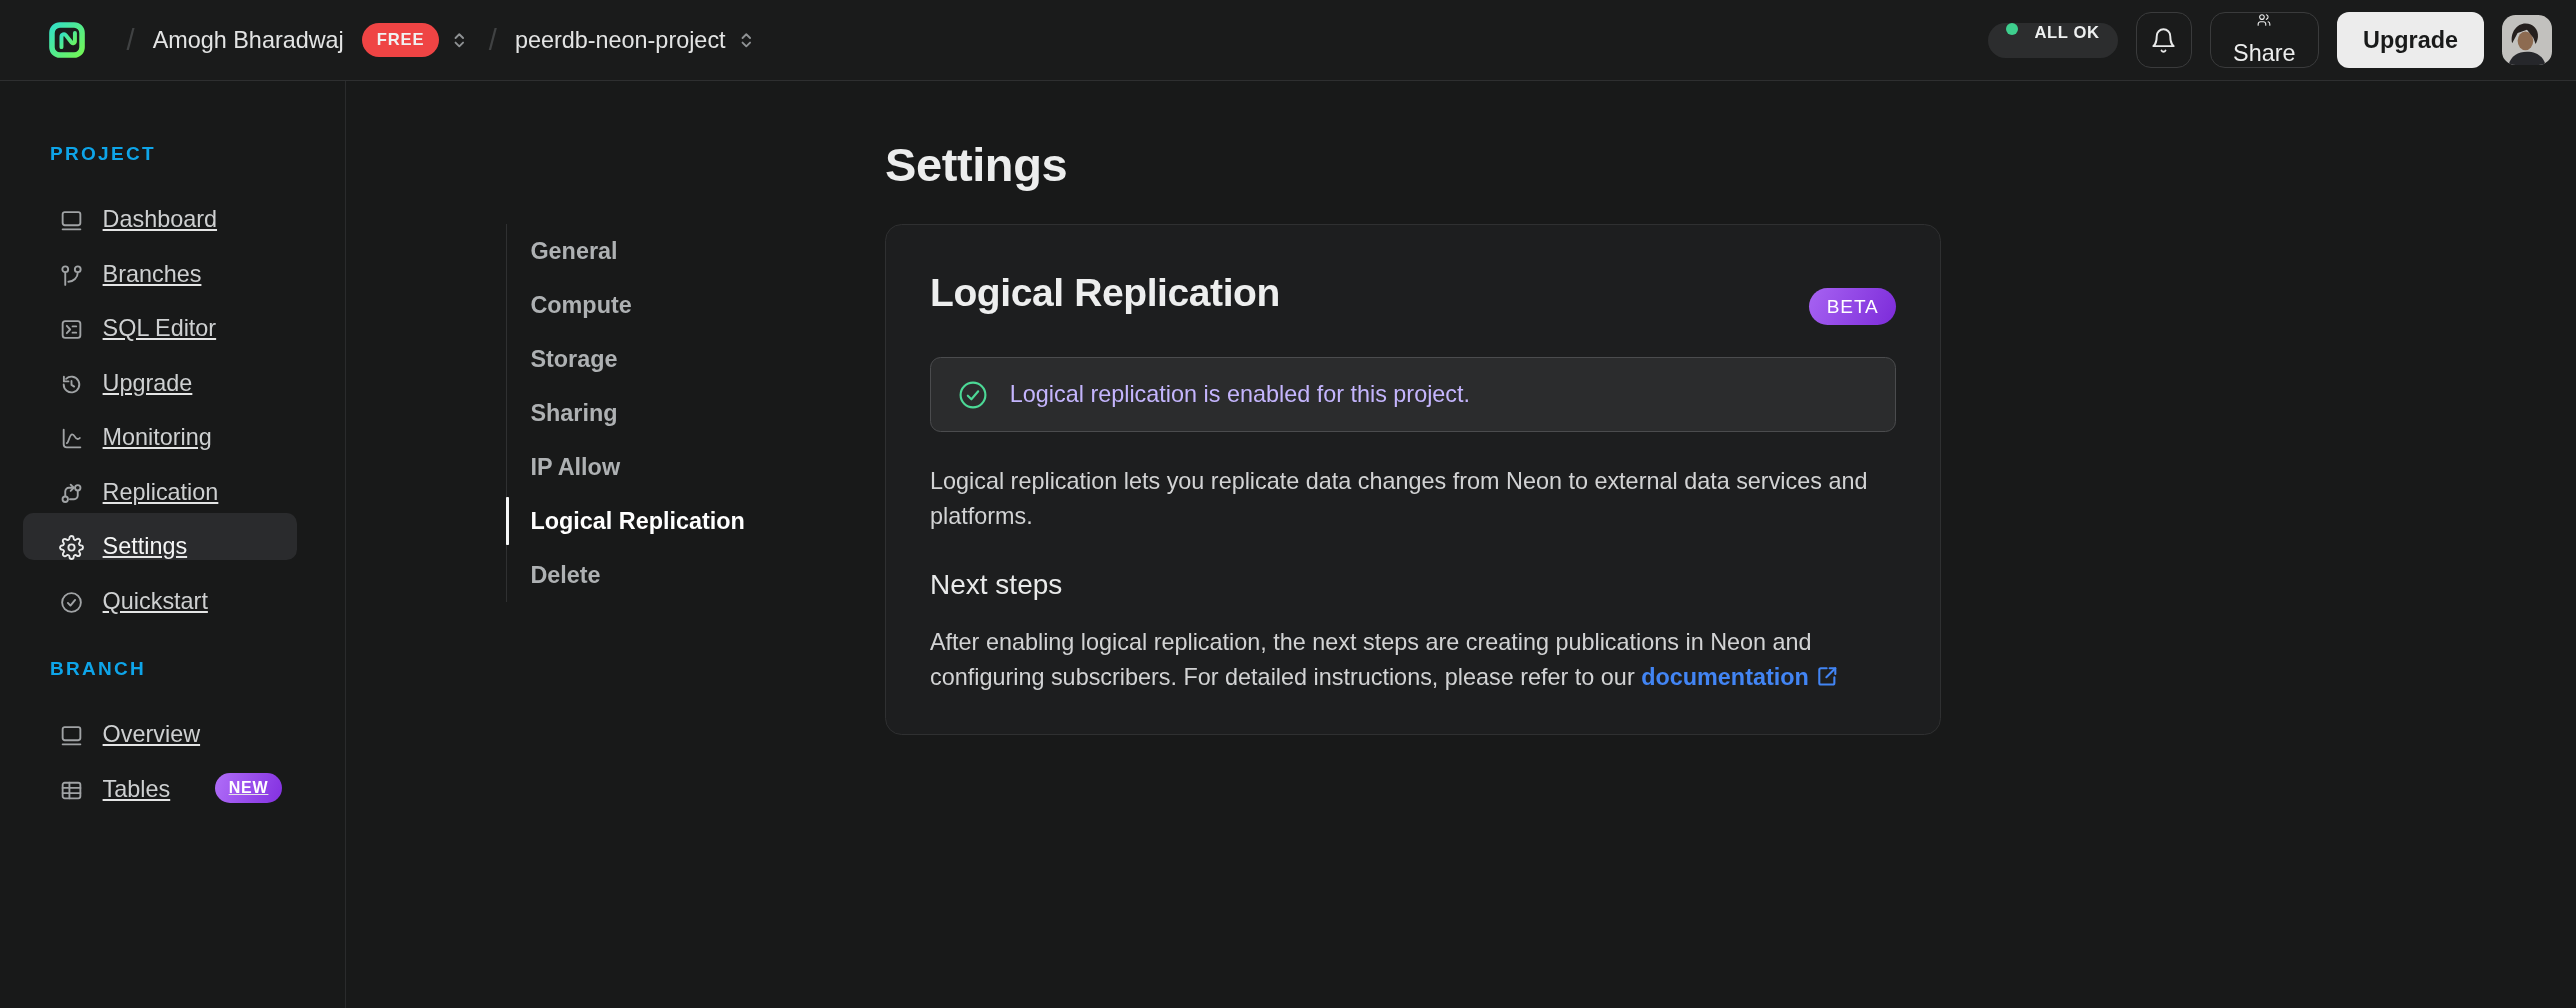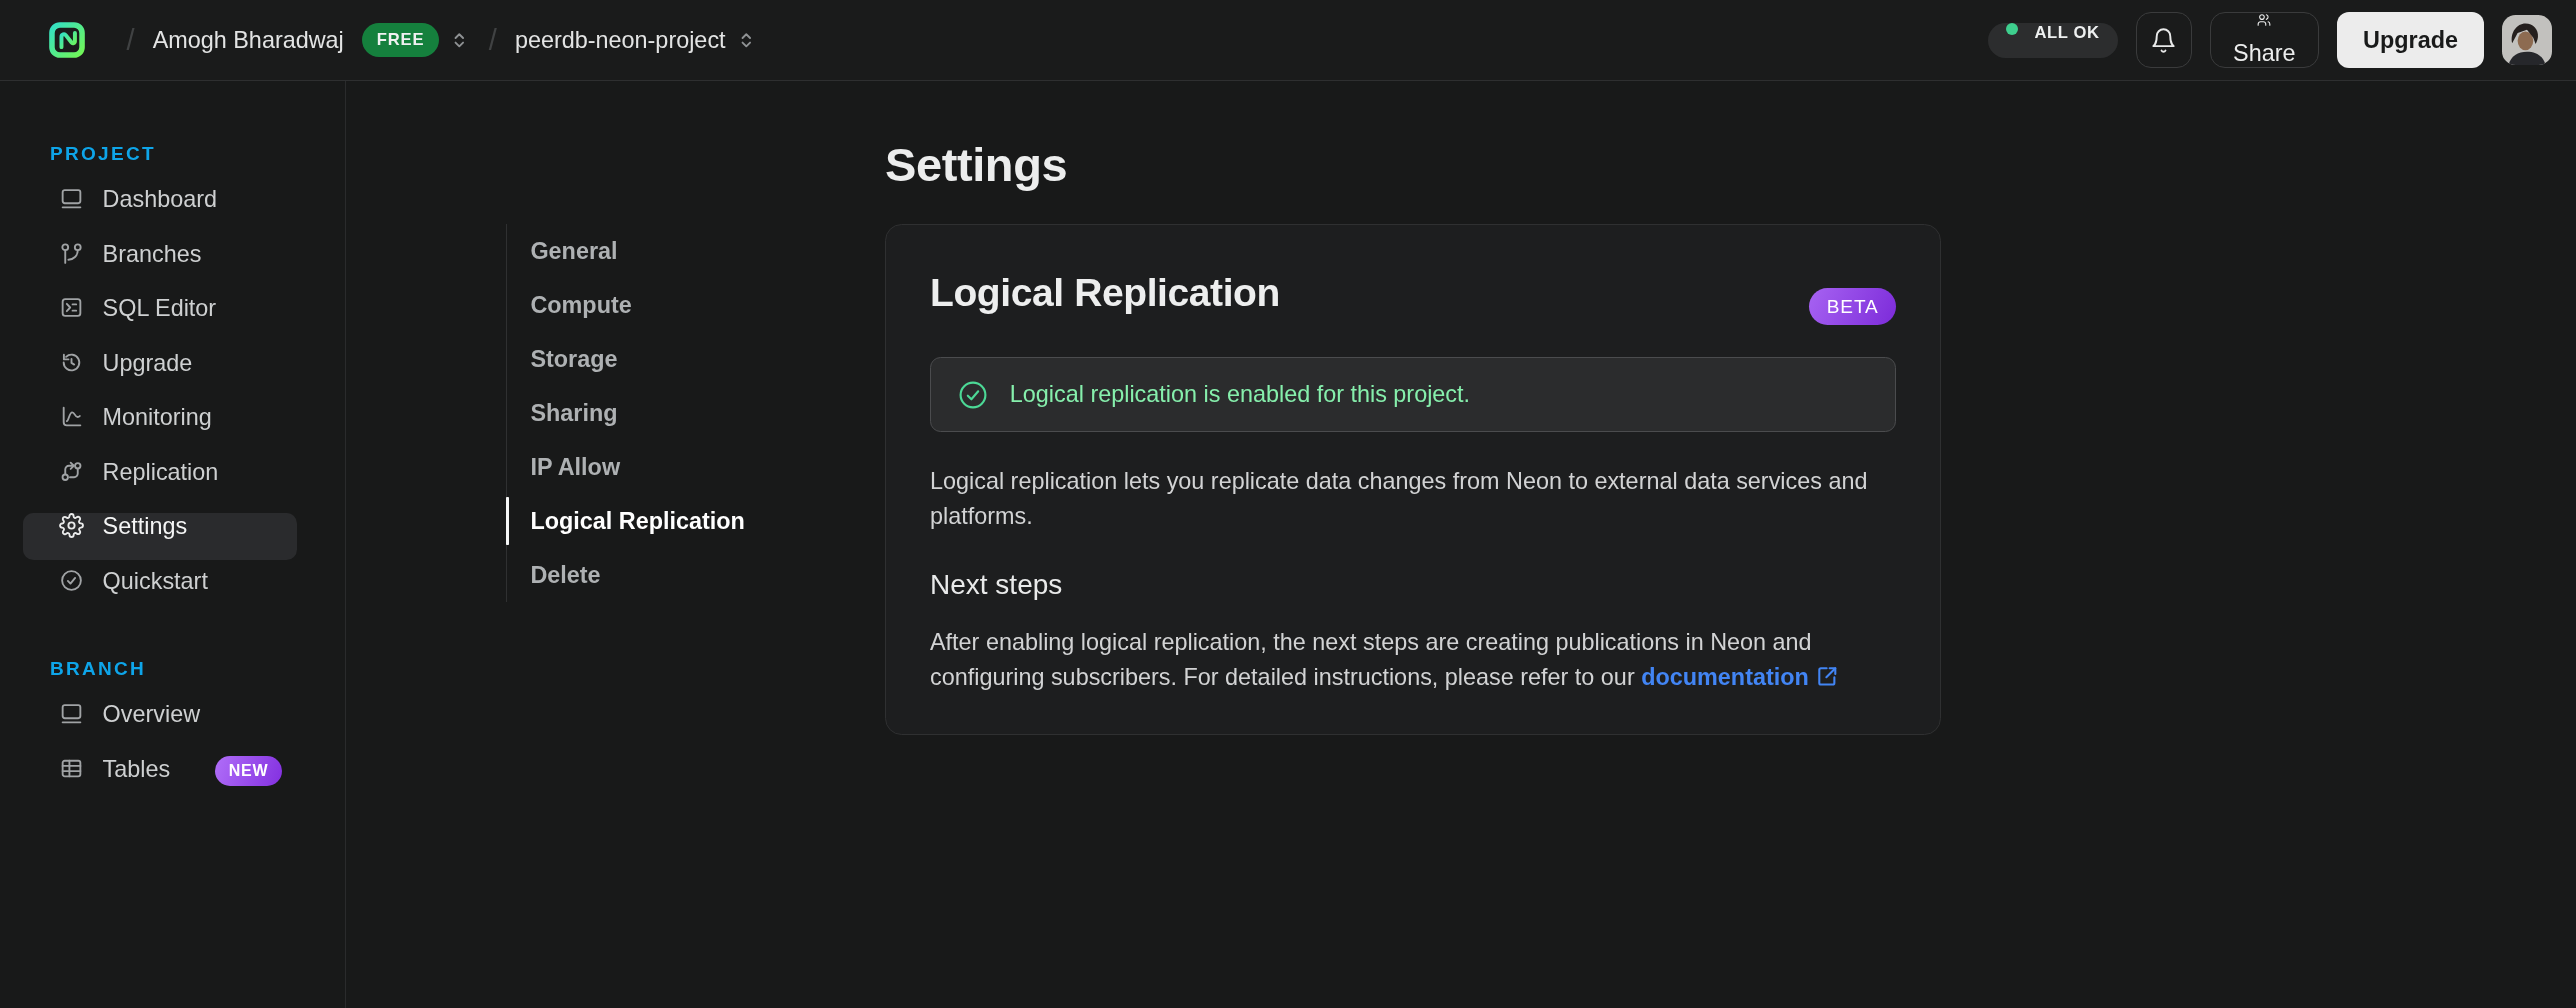--- a/index.html
+++ b/index.html
@@ -23,21 +23,21 @@
   }
   .brand-logo { width:38px; height:38px; margin-right:22.6px; cursor:pointer; }
   .crumb-sep {
     font-size:29px; font-weight:300; color:#404243;
     margin:0 18px; user-select:none;
   }
   .crumb-btn { display:flex; align-items:center; cursor:pointer; }
   .crumb-name { font-size:23.4px; font-weight:500; color:#e3e4e4; }
   .plan-badge {
     margin-left:18px;
-    background:#15803d; color:#f0f1f1;
+    background:#ef4444; color:#f0f1f1;
     font-size:16.6px; font-weight:700; letter-spacing:0.8px;
     padding:6.8px 15px; border-radius:754px;
   }
   .unfold { width:22.6px; height:22.6px; color:#8f9294; margin-left:9px; }
 
   .topbar-right { margin-left:auto; display:flex; align-items:center; gap:18px; }
   .status-pill {
     height:35px; display:flex; align-items:flex-start; gap:16px;
     background:#2c2d2e; border-radius:754px; padding:0 18px; cursor:pointer;
   }
@@ -72,23 +72,24 @@
     padding-top:62px;
   }
   .side-section-label {
     margin:0 0 21px 50px;
     font-size:19px; font-weight:600; letter-spacing:2.3px;
     color:#0ea5e9;
   }
   .side-item {
     height:47px; margin:0 48px 7.5px 22.6px;
     border-radius:10.6px;
-    display:flex; align-items:flex-start;
+    display:flex; align-items:flex-end;
     padding:0 15px 0 36px;
     cursor:pointer;
+    text-decoration:underline;
   }
   .side-item .s-icon { width:25px; height:25px; color:#a0a3a5; margin-right:19px; flex:0 0 auto; }
   .side-item .s-label { font-size:23.4px; font-weight:500; color:#ced0d1; }
   .side-item.active { background:#2a2b2d; }
   .side-item.active .s-label { color:#f4f5f5; }
   .side-item.active .s-icon { color:#e9eaea; }
   .side-gap { height:36px; }
   .new-badge {
     margin-left:auto;
     background:linear-gradient(110deg,#b06ef8,#8330e0);
@@ -147,21 +148,21 @@
   .banner {
     margin-top:32px;
     height:75px;
     background:#2b2c2d;
     border:0.8px solid #4b4c4e;
     border-radius:10.6px;
     display:flex; align-items:center; gap:20.4px;
     padding:0 26.4px;
   }
   .banner .check-ic { width:32px; height:32px; color:#4cd996; flex:0 0 auto; }
-  .banner-text { font-size:23.4px; color:#86efac; }
+  .banner-text { font-size:23.4px; color:#c4b5fd; }
   .card-desc {
     margin:32px 0 0;
     font-size:23.4px; line-height:35px; color:#d2d3d4;
     max-width:973px;
   }
   .next-steps-title { margin:35px 0 0; font-size:28px; font-weight:400; color:#e9eaea; }
   .steps-text {
     margin:24px 0 0;
     font-size:23.4px; line-height:35px; color:#d2d3d4;
     max-width:988px;

